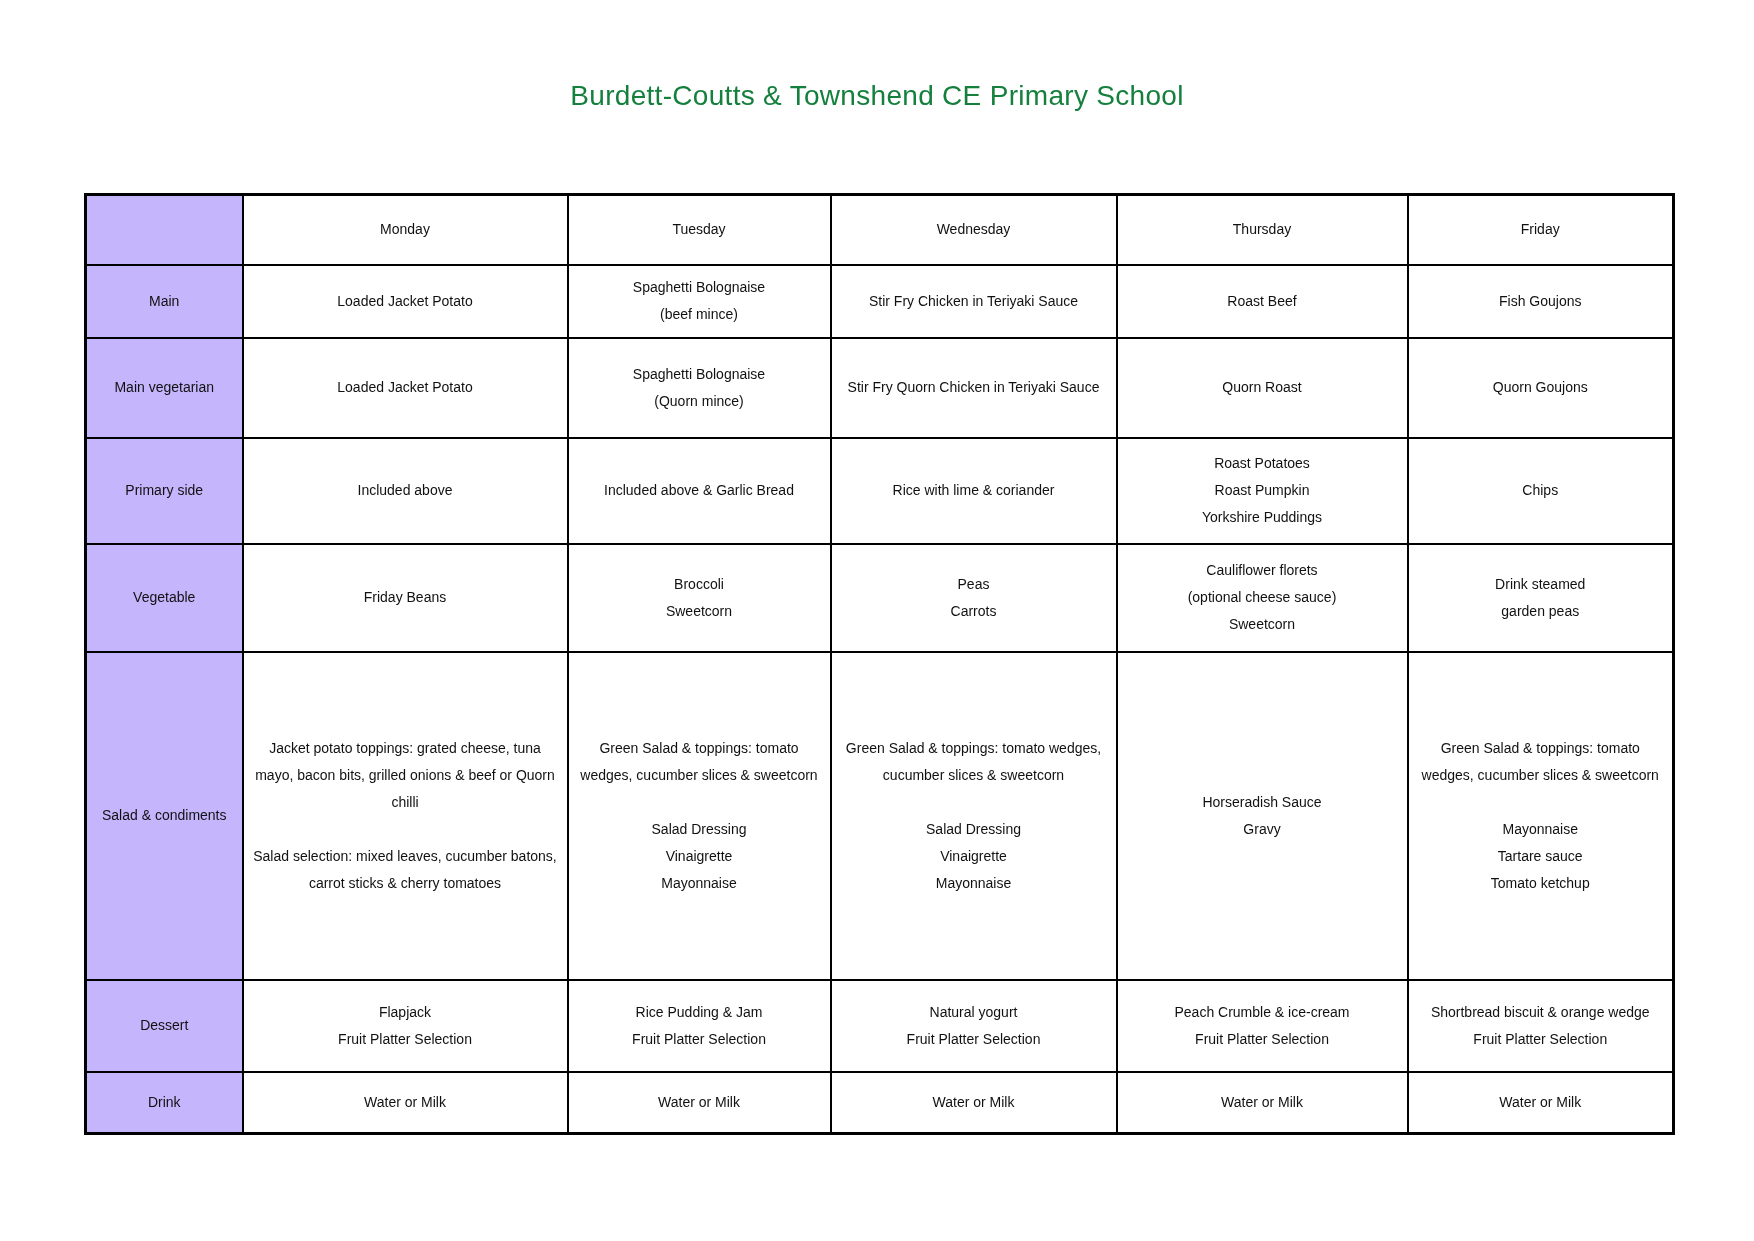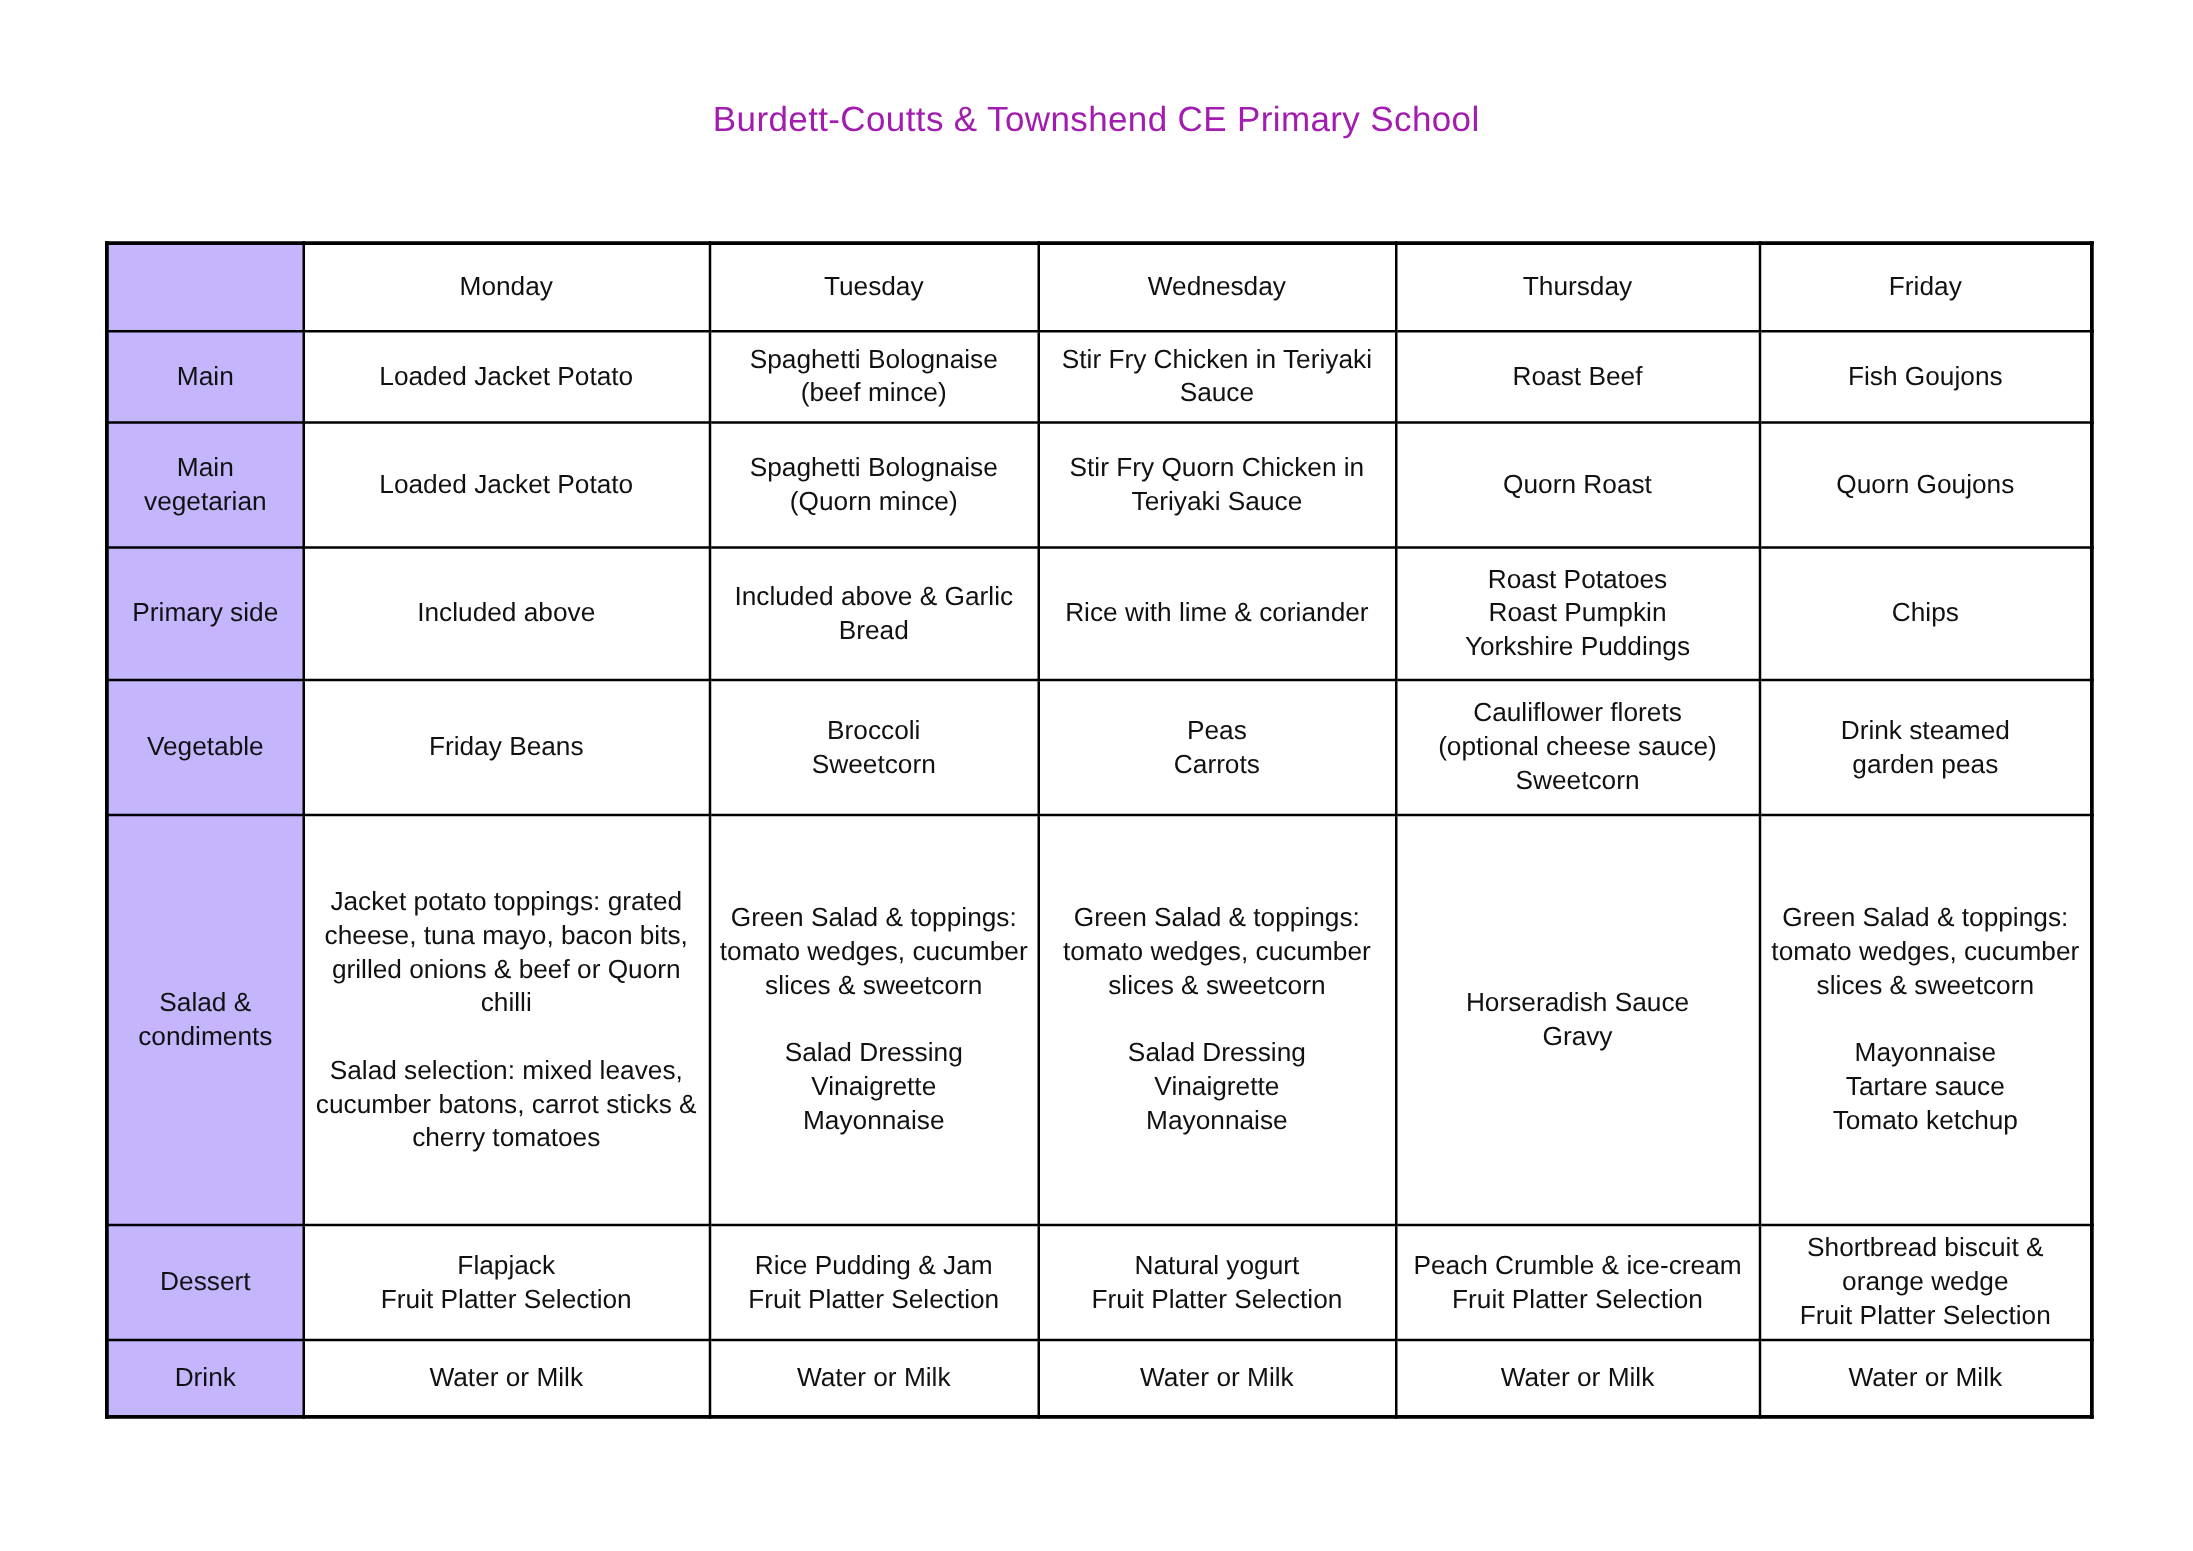--- a/index.html
+++ b/index.html
@@ -14,38 +14,38 @@
     width: 1754px;
     height: 1241px;
     background: #ffffff;
     overflow: hidden;
   }
   .doc-title {
     margin-top: 78px;
     text-align: center;
     font-size: 28px;
     line-height: 36px;
-    color: #a21caf;
+    color: #15803d;
     letter-spacing: 0.3px;
   }
   table.menu {
     position: absolute;
     left: 84px;
     top: 193px;
     width: 1588px;
     border-collapse: collapse;
     table-layout: fixed;
     border: 3px solid #000000;
   }
   table.menu th, table.menu td {
     border: 2px solid #000000;
     text-align: center;
     vertical-align: middle;
     font-weight: normal;
-    font-size: 21px;
+    font-size: 14px;
     line-height: 27px;
     padding: 4px 5px;
     white-space: pre-line;
     color: #111111;
   }
   table.menu .label-col {
     background: #c4b5fd;
   }
   thead tr { height: 70px; }
   tbody tr:nth-child(1) { height: 73px; }

